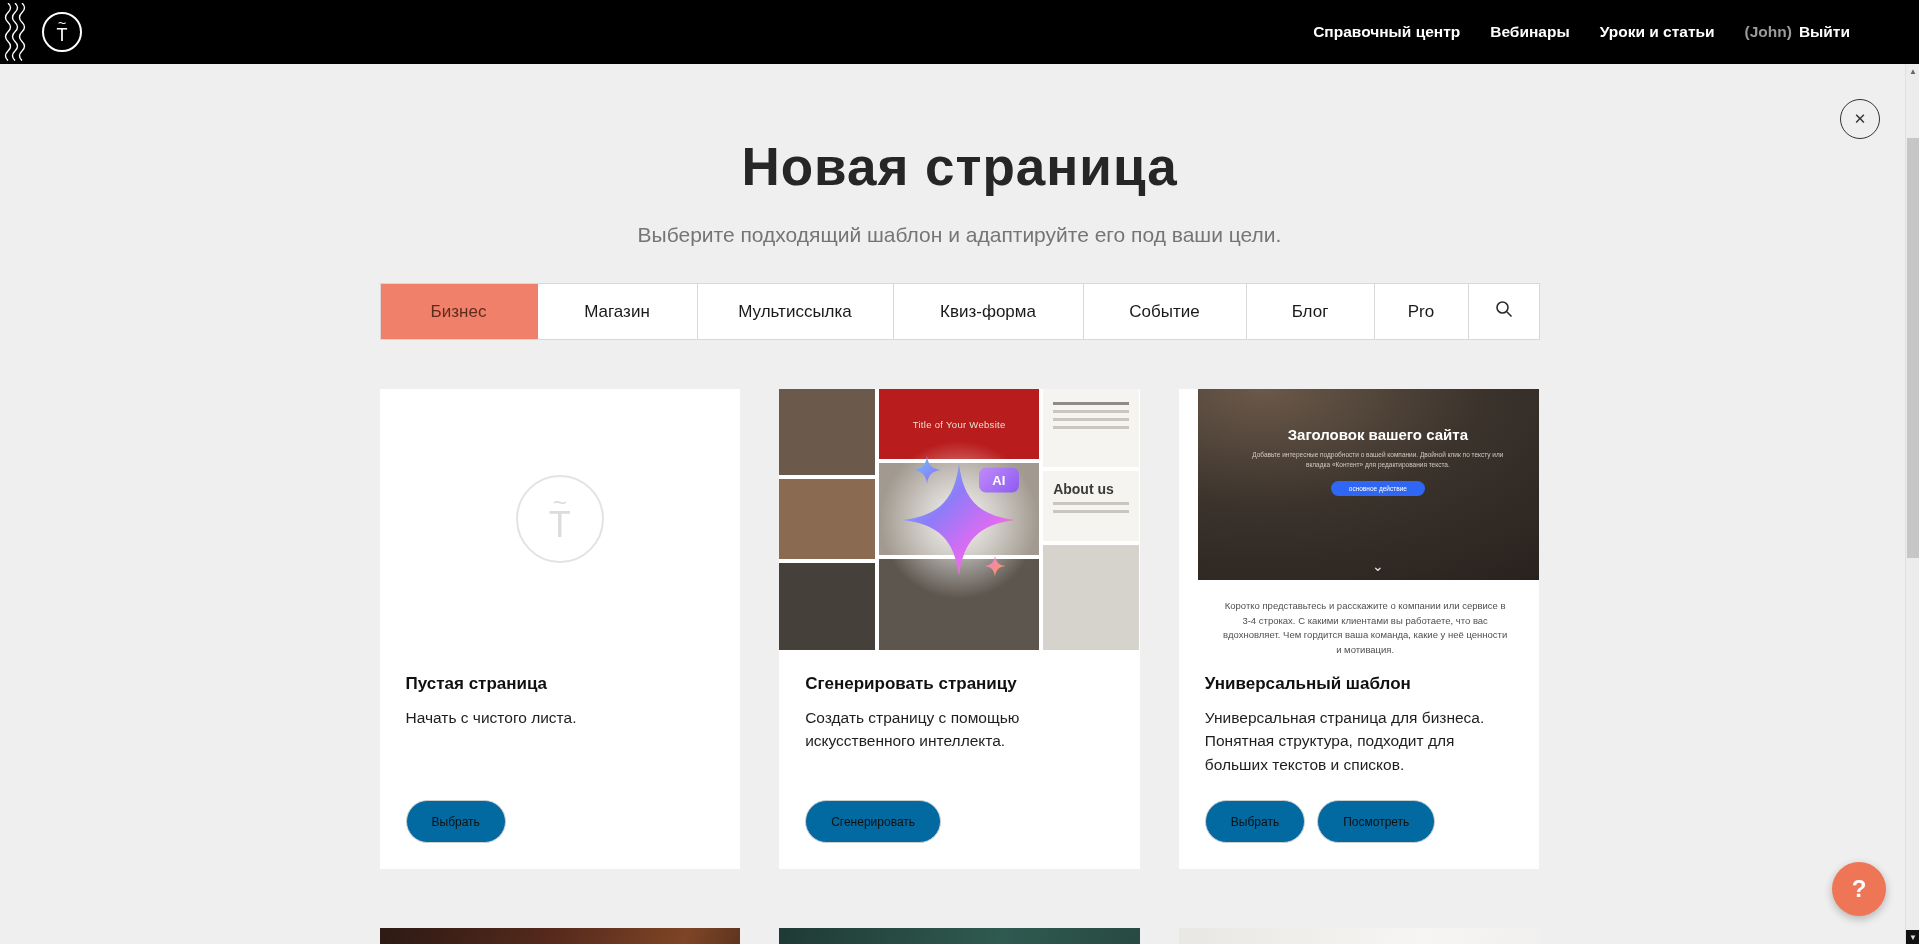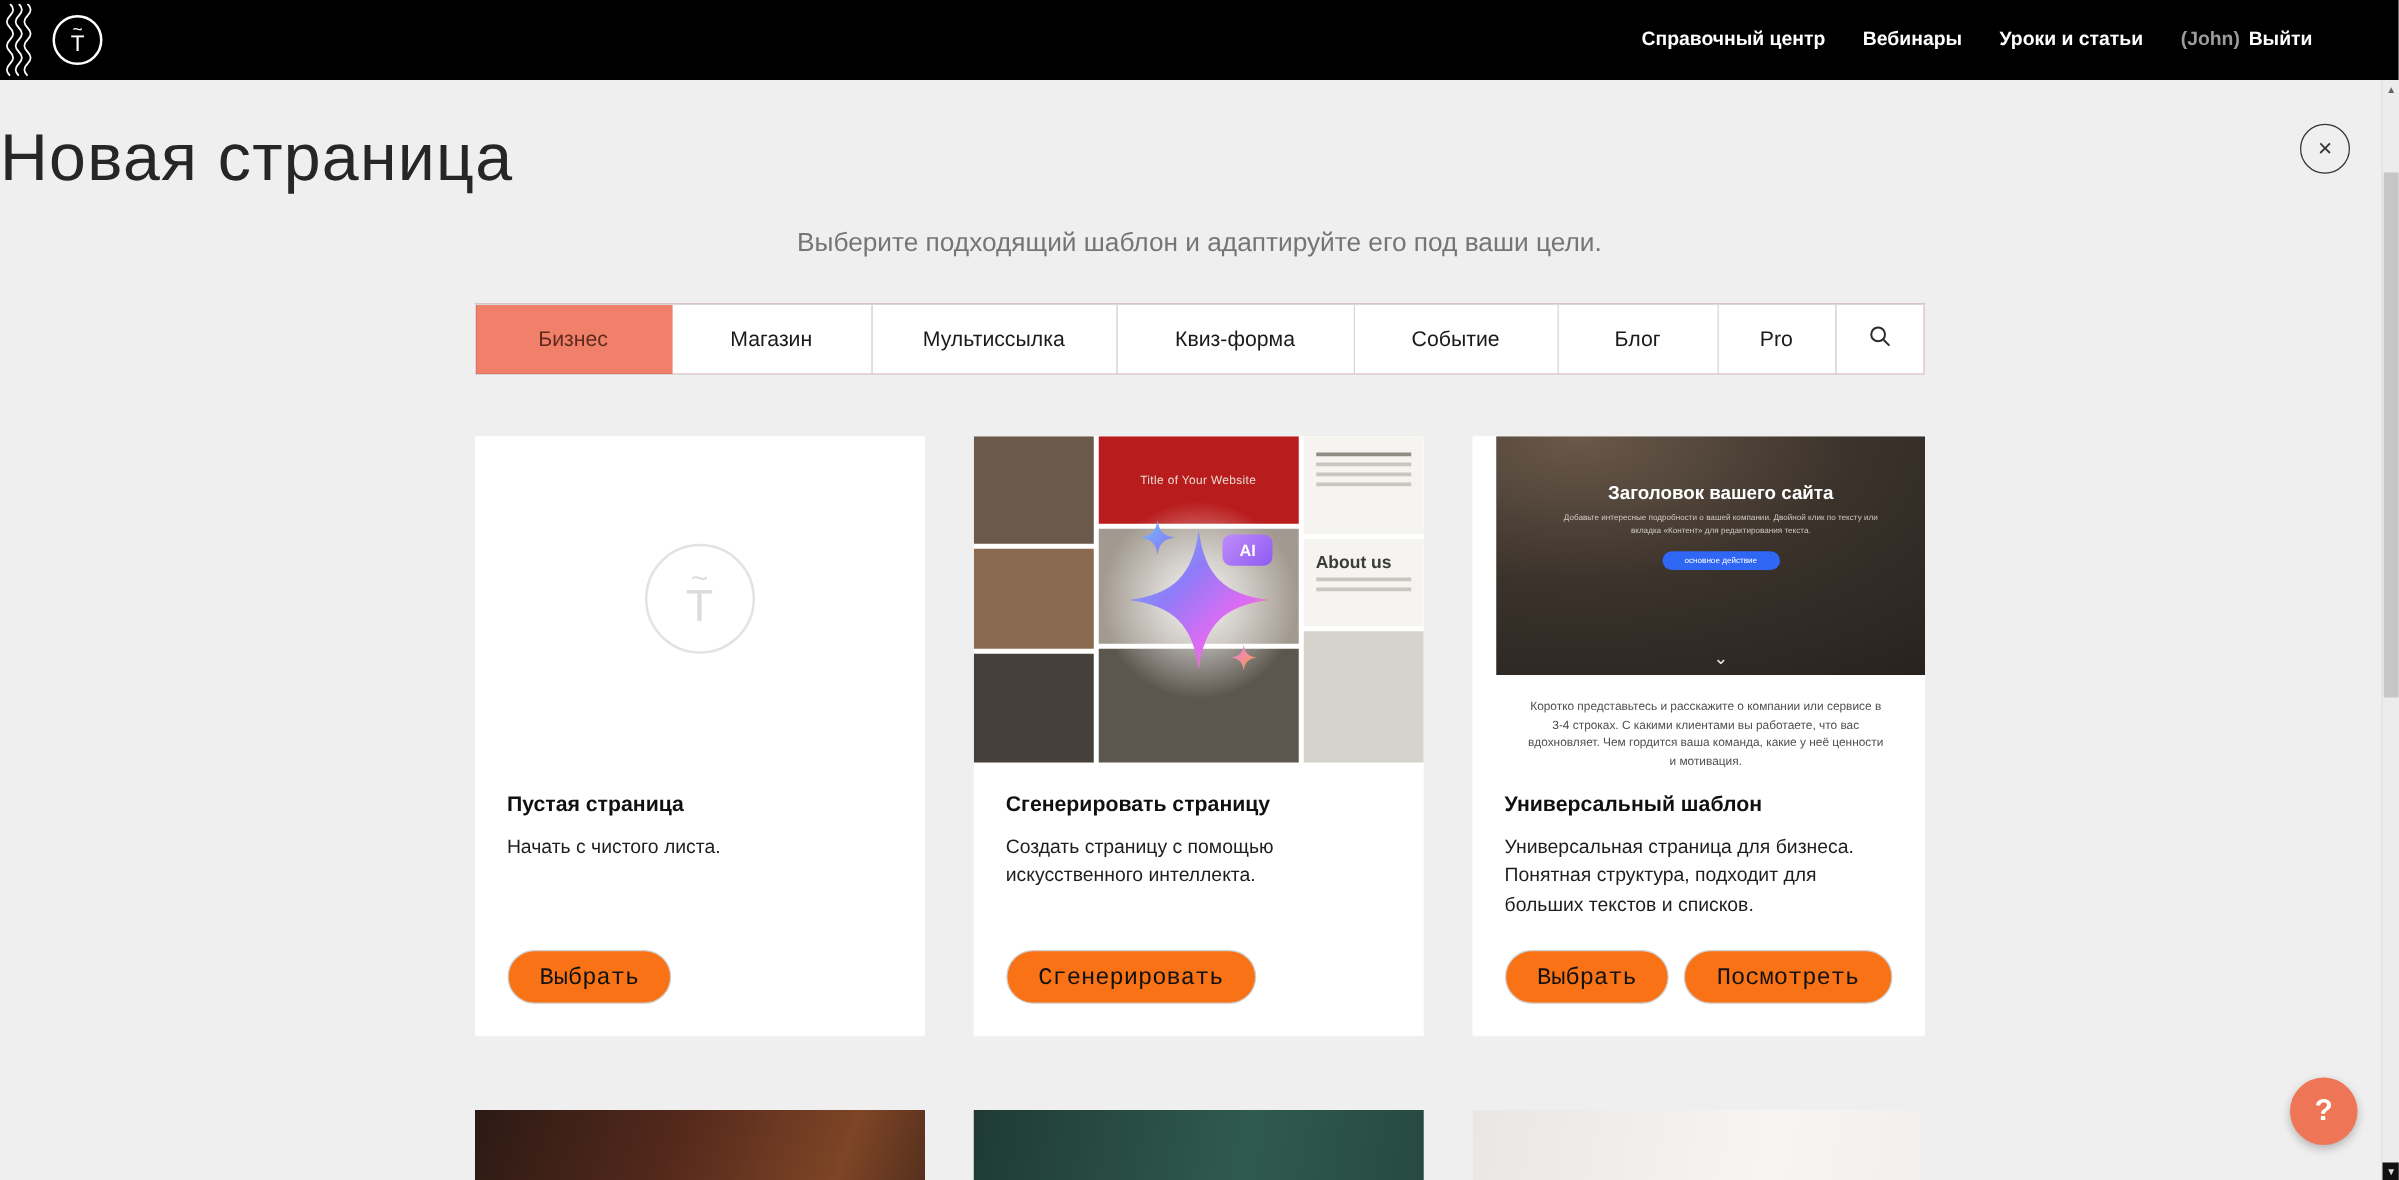--- a/index.html
+++ b/index.html
@@ -47,31 +47,31 @@
   .scroll-arrow.up { top:0; }
   .scroll-arrow.down { bottom:0; background:#111; color:#ddd; }
 
   
   .close-btn {
     position:absolute; top:99px; right:39px; width:40px; height:40px;
     border:1.6px solid #333; border-radius:50%; background:transparent;
     display:grid; place-items:center; font-size:15px; color:#333; cursor:pointer; z-index:6;
   }
   .page-title {
-    margin-top:32px; font-size:53px; font-weight:400;
+    margin-top:72px; text-align:center; font-size:53px; font-weight:700;
     letter-spacing:1px; color:#262626;
   }
   .page-subtitle {
     margin-top:26px; text-align:center; font-size:21px; color:#757575; font-weight:400;
   }
 
   
   .tabs {
     width:1160px; margin:36px auto 0; height:57px; display:flex;
-    border:1px solid #d8d8d8; background:#b91c1c;
+    border:1px solid #d8d8d8; background:#d946ef;
   }
   .tab {
     display:flex; align-items:center; justify-content:center;
     font-size:17px; color:#1a1a1a; background:#fff; cursor:pointer;
     border-right:1px solid #d8d8d8; flex:0 0 auto;
   }
   .tab:nth-child(1){ width:157px; }
   .tab:nth-child(2){ width:160px; }
   .tab:nth-child(3){ width:196px; }
   .tab:nth-child(4){ width:190px; }
@@ -87,22 +87,22 @@
     grid-template-columns:repeat(3, 1fr); column-gap:39px; row-gap:59px;
   }
   .card { background:#fff; height:480px; display:flex; flex-direction:column; position:relative; }
   .card-top { height:285px; position:relative; overflow:hidden; flex:0 0 auto; }
   .card-body { padding:0 26px 26px; flex:1; display:flex; flex-direction:column; }
   .card-title { font-size:17px; font-weight:700; color:#101010; }
   .card-desc { margin-top:12px; font-size:15.5px; line-height:1.5; color:#1e1e1e; }
   .card-actions { margin-top:auto; display:flex; gap:12px; }
   .pill {
     height:43px; padding:0 25px; border:1px solid #cfcfcf; border-radius:22px;
-    background:#f97316; font-size:19px; color:#111; display:flex; align-items:center;
-    cursor:pointer; font-family:Liberation Mono, monospace;
+    background:#0369a1; font-size:12px; color:#111; display:flex; align-items:center;
+    cursor:pointer; font-family:Liberation Sans, sans-serif;
   }
 
   
   .watermark {
     position:absolute; left:50%; top:86px; transform:translateX(-50%);
     width:88px; height:88px; border:2.5px solid #e3e3e3; border-radius:50%;
     display:flex; flex-direction:column; align-items:center; justify-content:center;
     color:#dcdcdc;
   }
   .wm-tilde { font-size:24px; line-height:12px; }

